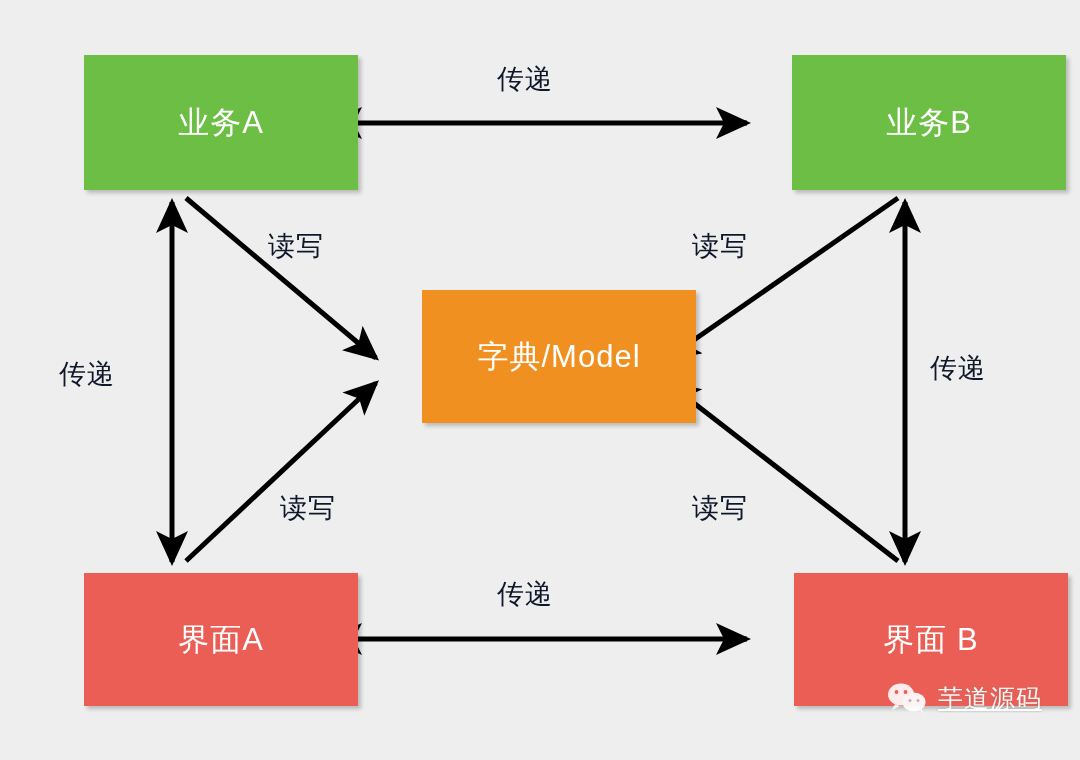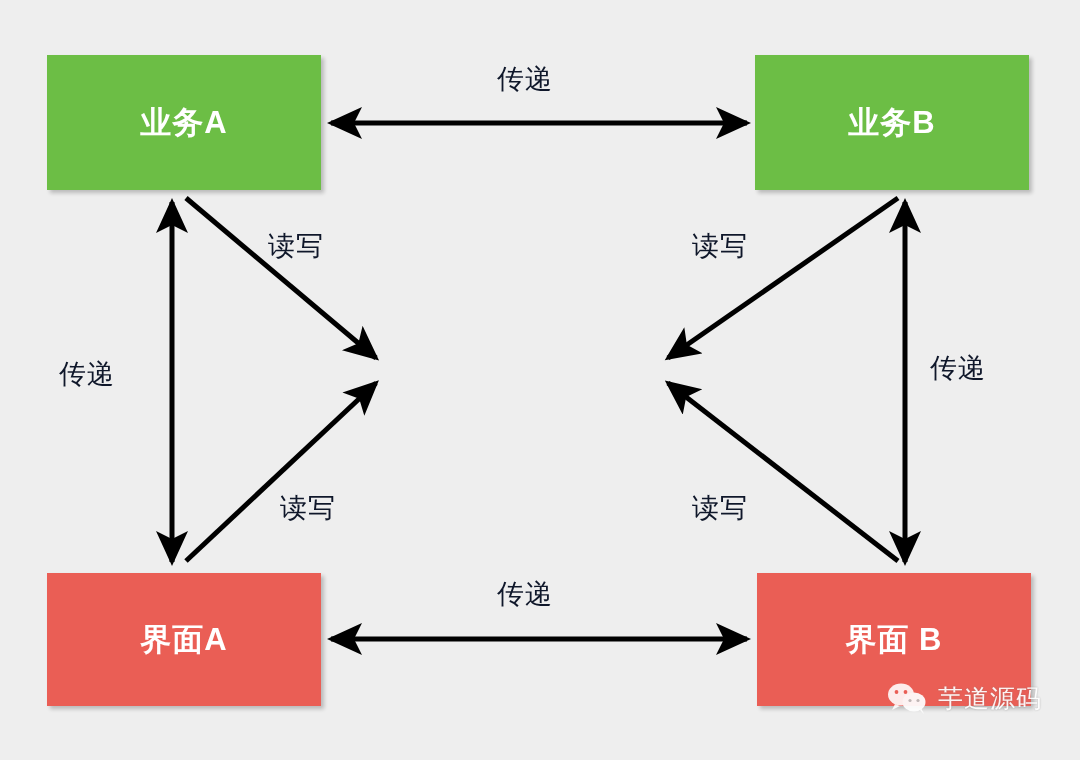--- a/index.html
+++ b/index.html
@@ -16,24 +16,25 @@
     font-family: "Liberation Sans", "DejaVu Sans", sans-serif;
   }
   .node {
     position: absolute;
     display: flex;
     align-items: center;
     justify-content: center;
     box-sizing: border-box;
     color: #ffffff;
     font-size: 31px;
-    font-weight: 700;
+    font-weight: 400;
     letter-spacing: 1px;
     box-shadow: 3px 3px 4px rgba(0,0,0,0.22);
     user-select: none;
+    margin-left: 37px;
   }
   #node-biz-a  { left: 47px;  top: 55px;  width: 274px; height: 135px; }
   #node-biz-b  { left: 755px; top: 55px;  width: 274px; height: 135px; }
   #node-model  { left: 385px; top: 290px; width: 274px; height: 133px; }
   #node-ui-a   { left: 47px;  top: 573px; width: 274px; height: 133px; }
   #node-ui-b   { left: 757px; top: 573px; width: 274px; height: 133px; }
 
   #edges {
     position: absolute;
     left: 0; top: 0;
@@ -65,20 +66,21 @@
     align-items: center;
     gap: 7px;
     opacity: 0.93;
     user-select: none;
   }
   #watermark .wm-text {
     color: #ffffff;
     font-size: 25px;
     letter-spacing: 1px;
     text-shadow: 0 0 2px rgba(120,120,120,0.55);
+    text-decoration: underline;
   }
 </style>
 </head>
 <body>
 
 <div id="canvas">
 
   <svg id="edges" viewBox="0 0 1080 760" xmlns="http://www.w3.org/2000/svg">
     <defs>
       <marker id="ah-end" markerWidth="9" markerHeight="9" refX="6.2" refY="3.2" orient="auto" markerUnits="strokeWidth">
@@ -107,20 +109,23 @@
   </svg>
 
   <div class="node" id="node-biz-a" style="background:#6cbe45">
     <span>业务A</span>
   </div>
 
   <div class="node" id="node-biz-b" style="background:#6cbe45">
     <span>业务B</span>
   </div>
 
+  <div class="node" id="node-model" style="background:#ef9021">
+    <span>字典/Model</span>
+  </div>
 
   <div class="node" id="node-ui-b" style="background:#ea5e55">
     <span>界面 B</span>
   </div>
 
   <div class="node" id="node-ui-a" style="background:#ea5e55">
     <span>界面A</span>
   </div>
 
   <div class="edge-label" id="label-top">传递</div>

